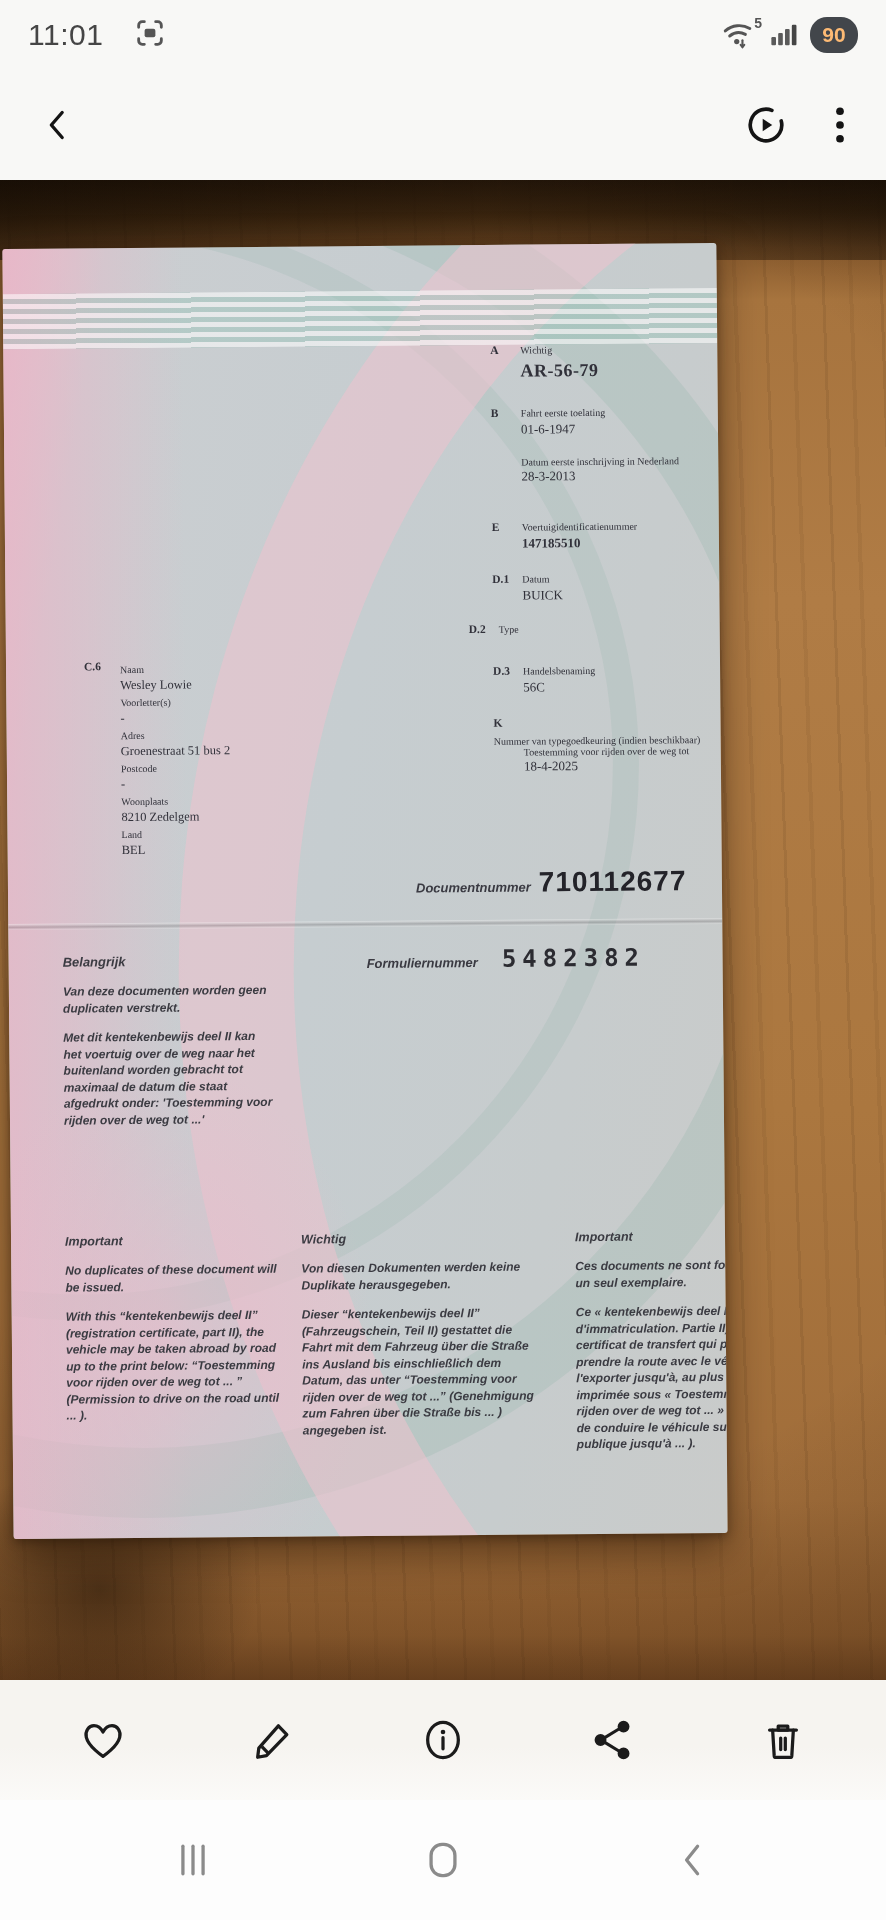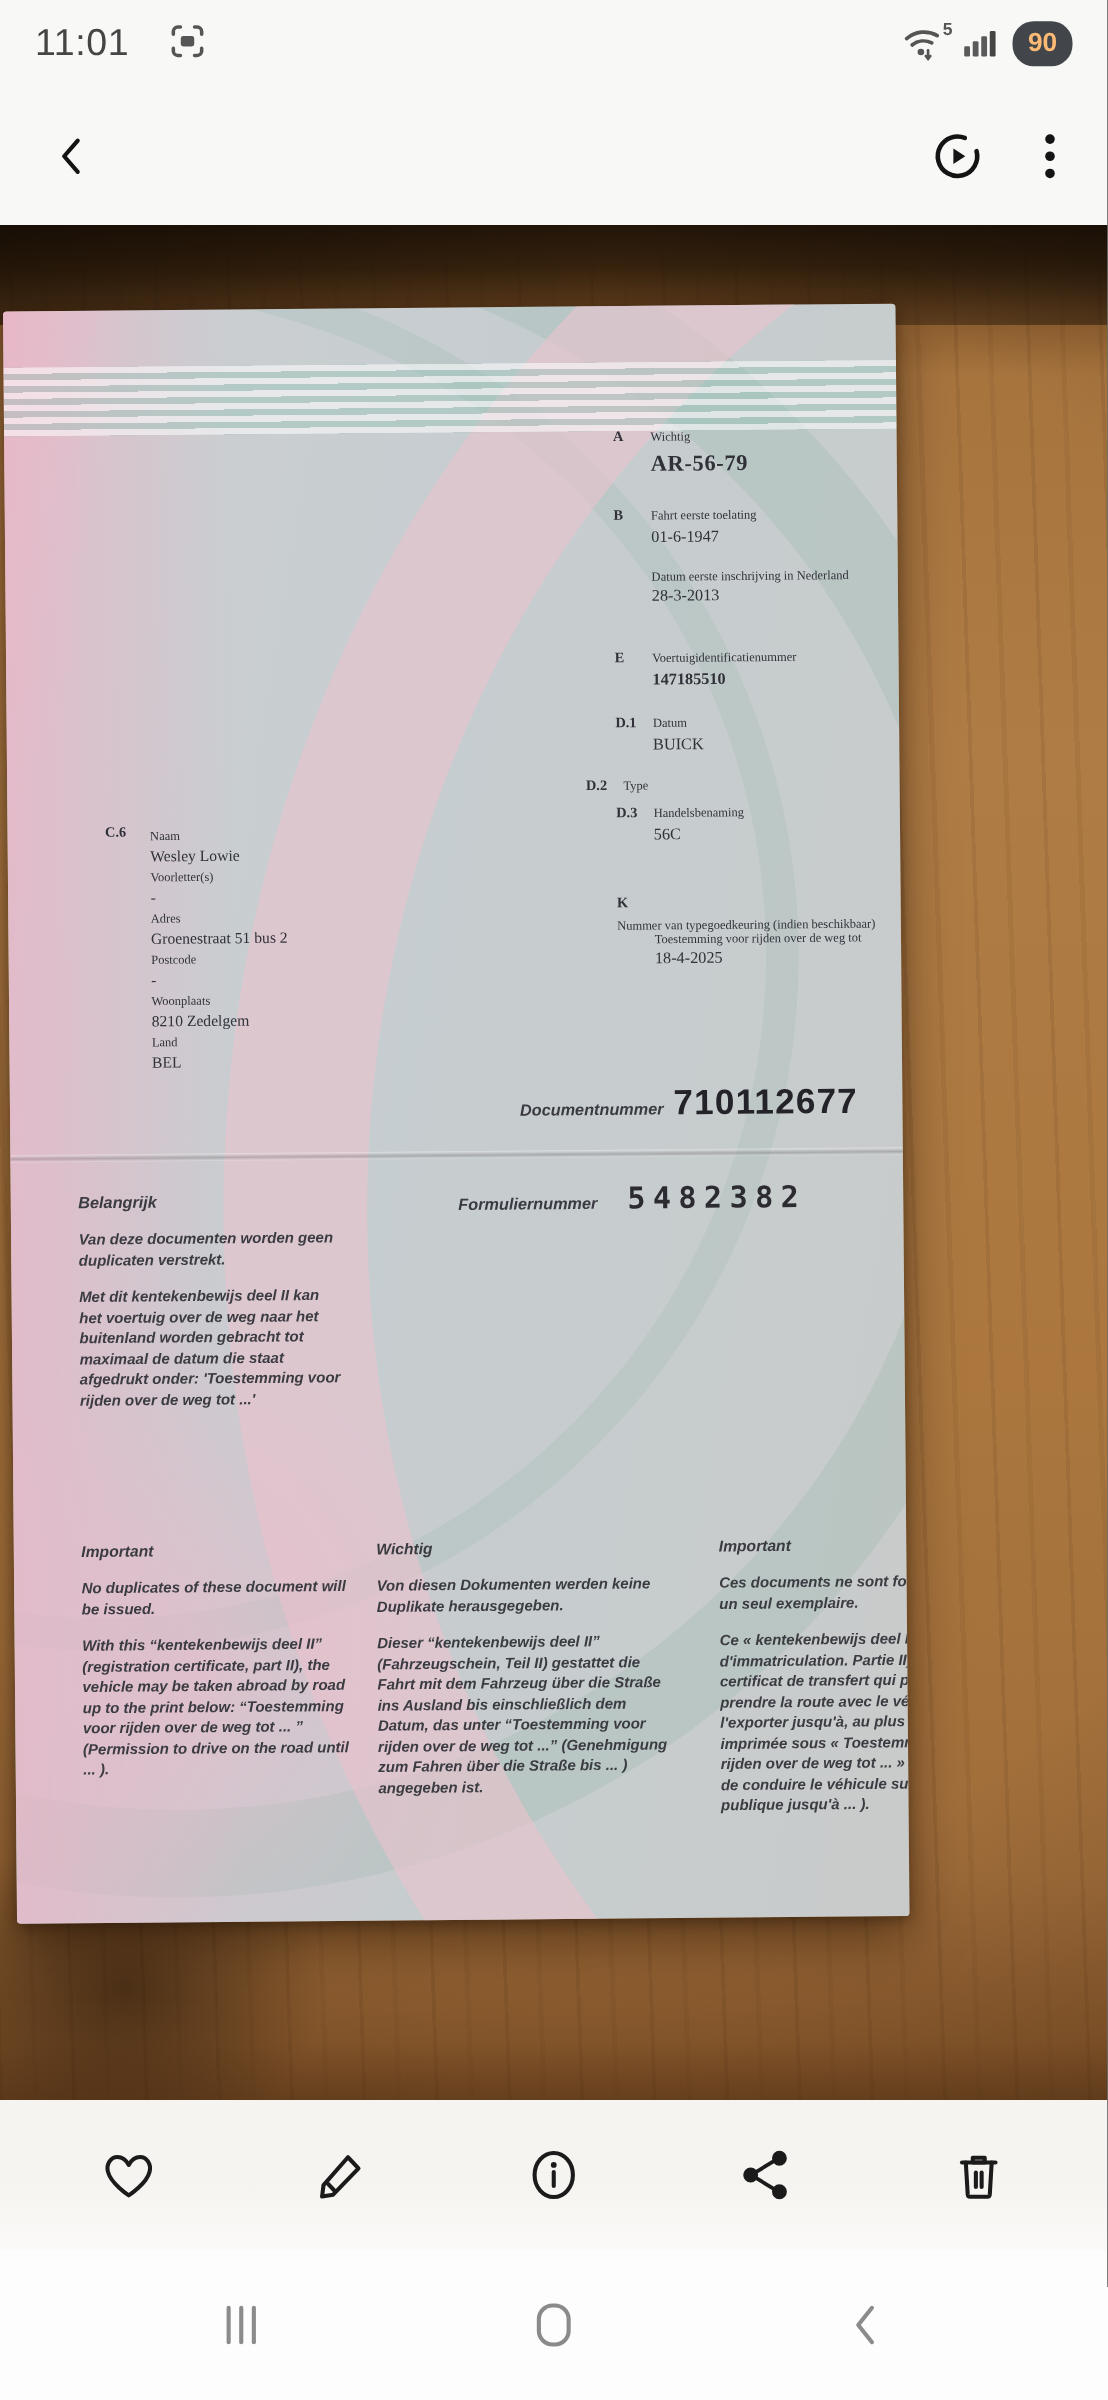--- a/index.html
+++ b/index.html
@@ -198,21 +198,21 @@
         <span class="code">E</span><span class="lbl nowrap">Voertuigidentificatienummer</span>
         <div class="val" style="font-weight:700;">147185510</div>
       </div>
       <div class="fld" style="left:487px;top:324px;">
         <span class="code">D.1</span><span class="lbl">Datum</span>
         <div class="val">BUICK</div>
       </div>
       <div class="fld" style="left:463px;top:374px;">
         <span class="code">D.2</span><span class="lbl">Type</span>
       </div>
-      <div class="fld" style="left:487px;top:396px;">
+      <div class="fld" style="left:487px;top:416px;">
         <span class="code">D.3</span><span class="lbl">Handelsbenaming</span>
         <div class="val">56C</div>
       </div>
       <div class="fld" style="left:487px;top:468px;">
         <span class="code">K</span><span class="lbl nowrap">Nummer van typegoedkeuring (indien beschikbaar)</span>
       </div>
       <div class="fld" style="left:487px;top:502px;">
         <div class="lbl nolead nowrap">Toestemming voor rijden over de weg tot</div>
         <div class="val">18-4-2025</div>
       </div>

